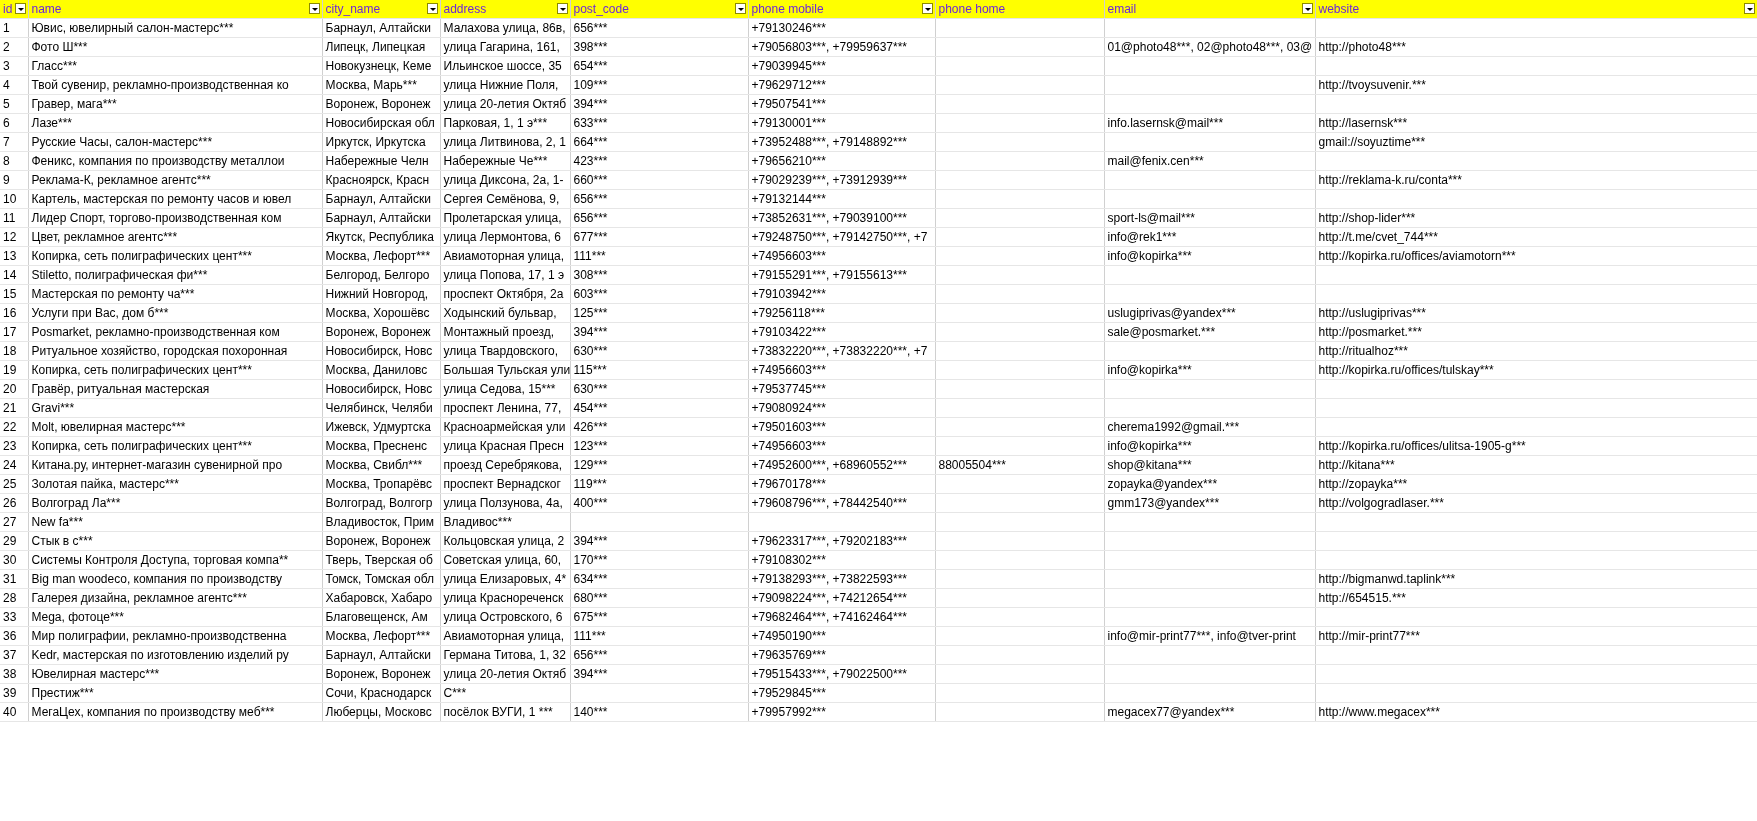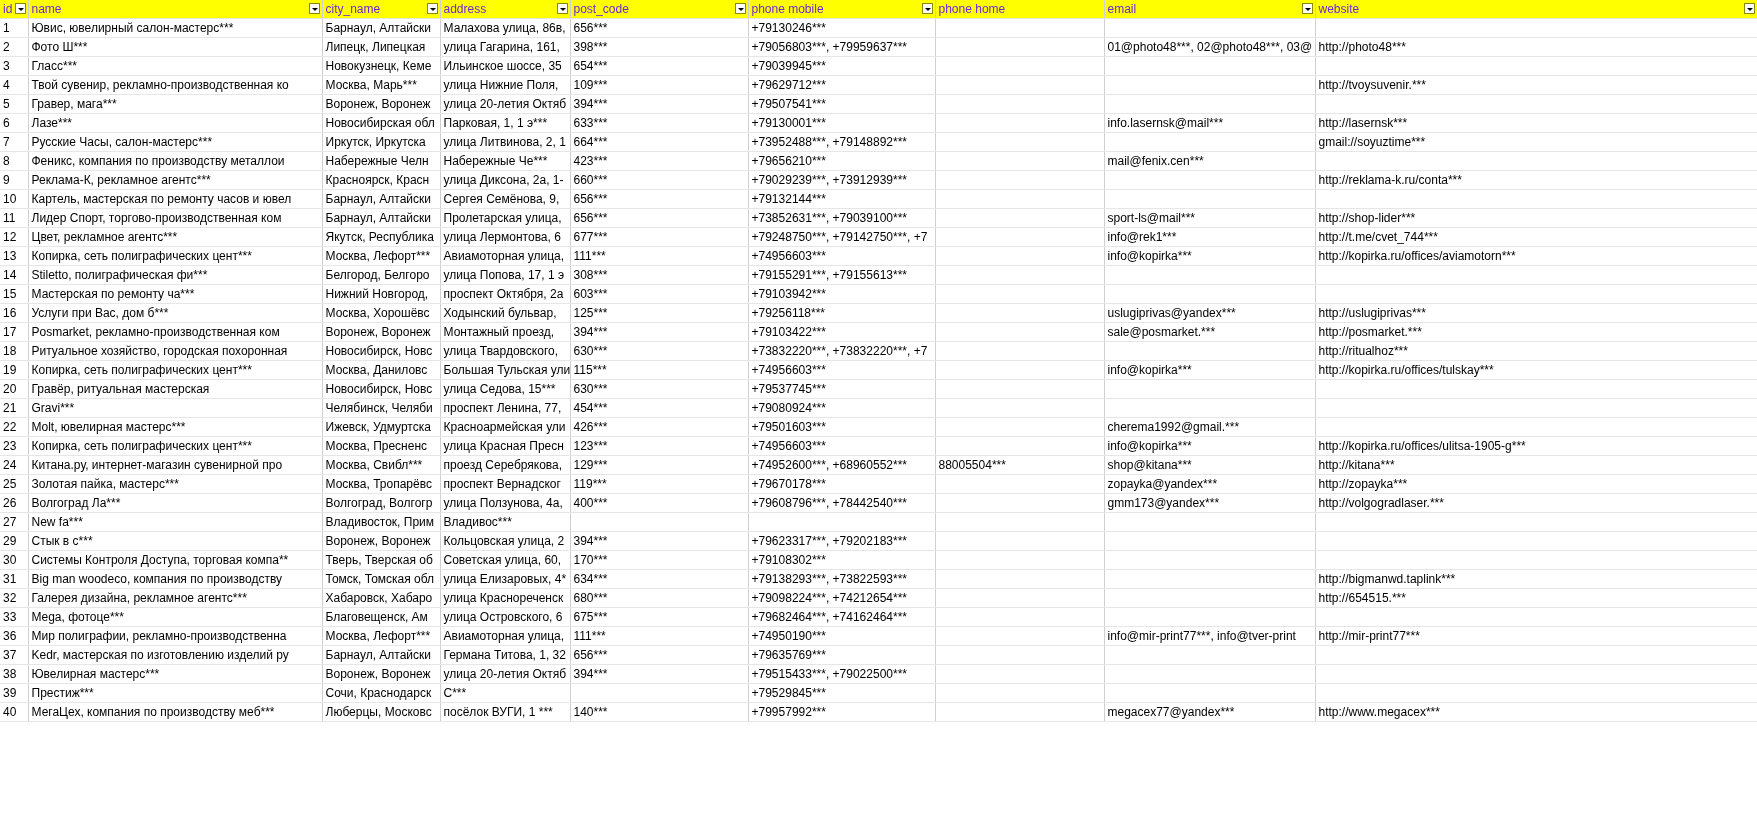--- a/index.html
+++ b/index.html
@@ -453,21 +453,21 @@
         <td class="cellpad">Big man woodeco, компания по производству</td>
         <td class="cellpad">Томск, Томская обл</td>
         <td class="cellpad">улица Елизаровых, 4*</td>
         <td class="cellpad">634***</td>
         <td class="cellpad">+79138293***, +73822593***</td>
         <td class="cellpad"></td>
         <td class="cellpad"></td>
         <td class="cellpad">http://bigmanwd.taplink***</td>
       </tr>
       <tr>
-        <td class="rownum">32</td>
+        <td class="rownum">28</td>
         <td class="cellpad">Галерея дизайна, рекламное агентс***</td>
         <td class="cellpad">Хабаровск, Хабаро</td>
         <td class="cellpad">улица Краснореченск</td>
         <td class="cellpad">680***</td>
         <td class="cellpad">+79098224***, +74212654***</td>
         <td class="cellpad"></td>
         <td class="cellpad"></td>
         <td class="cellpad">http://654515.***</td>
       </tr>
       <tr>

